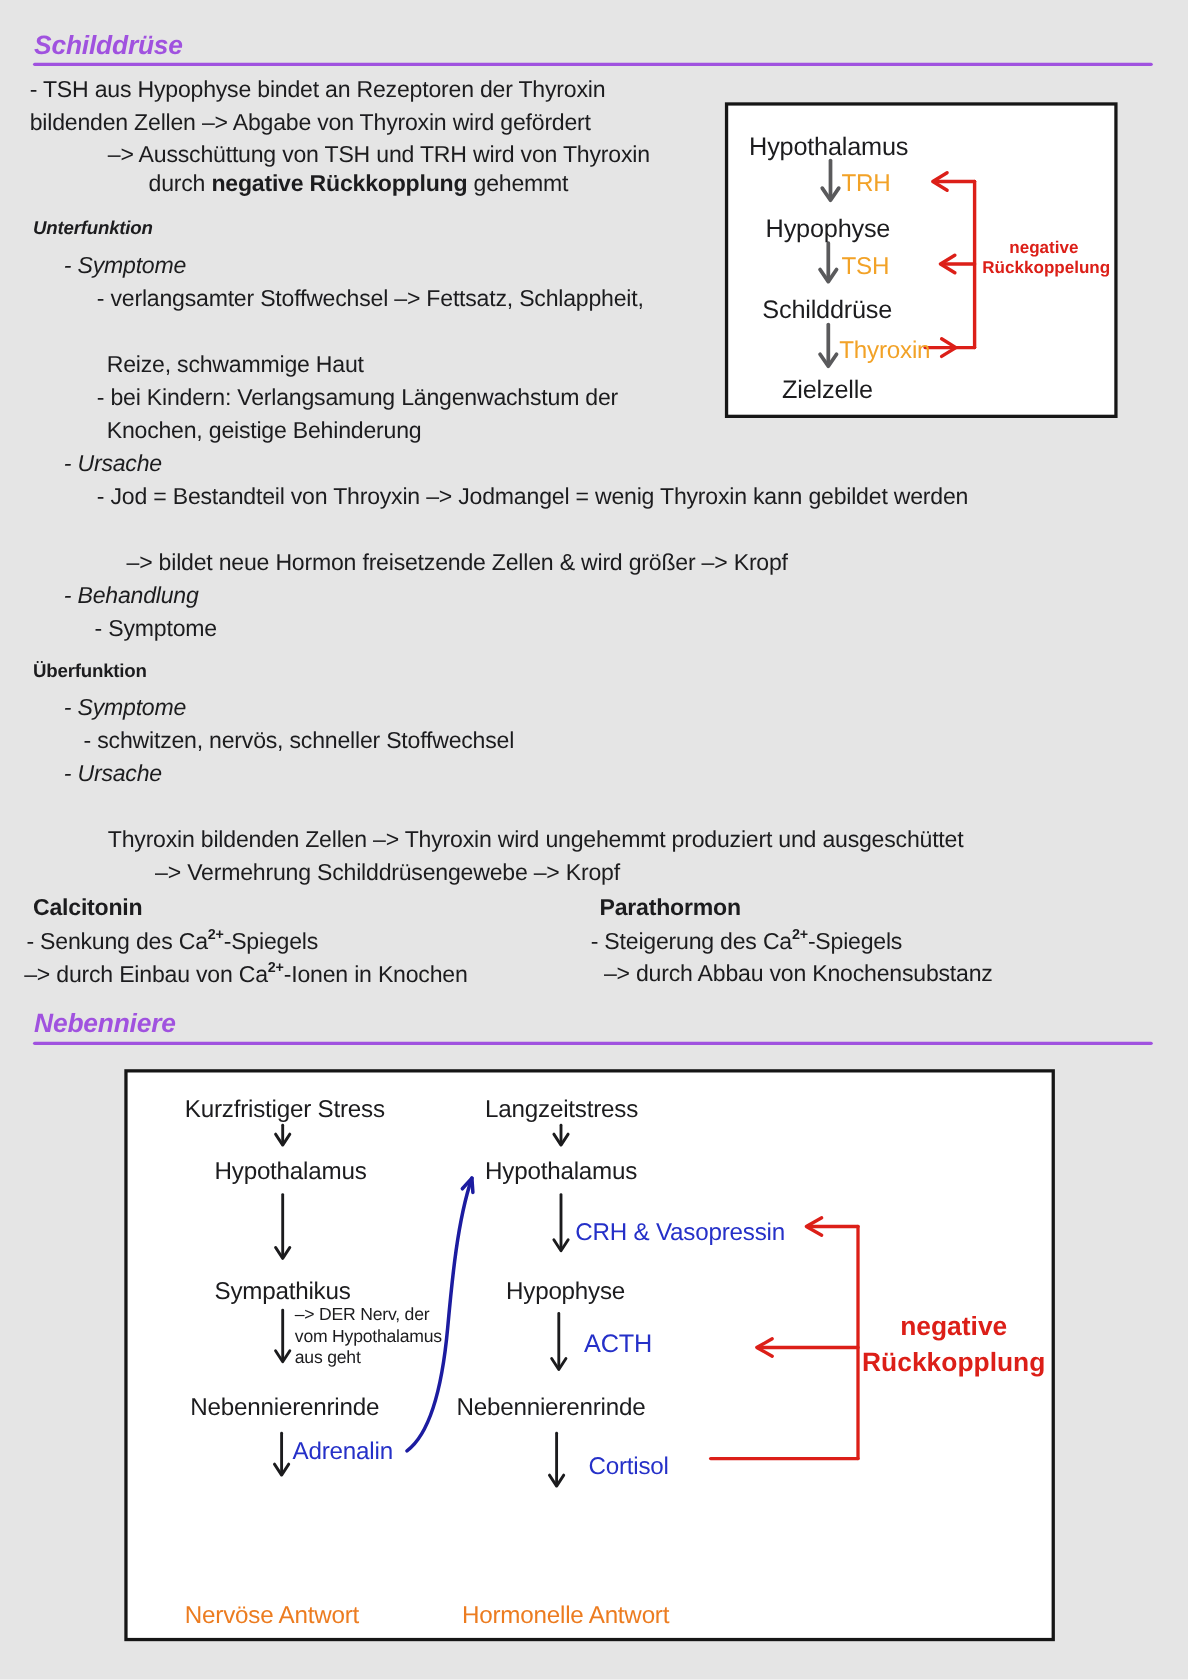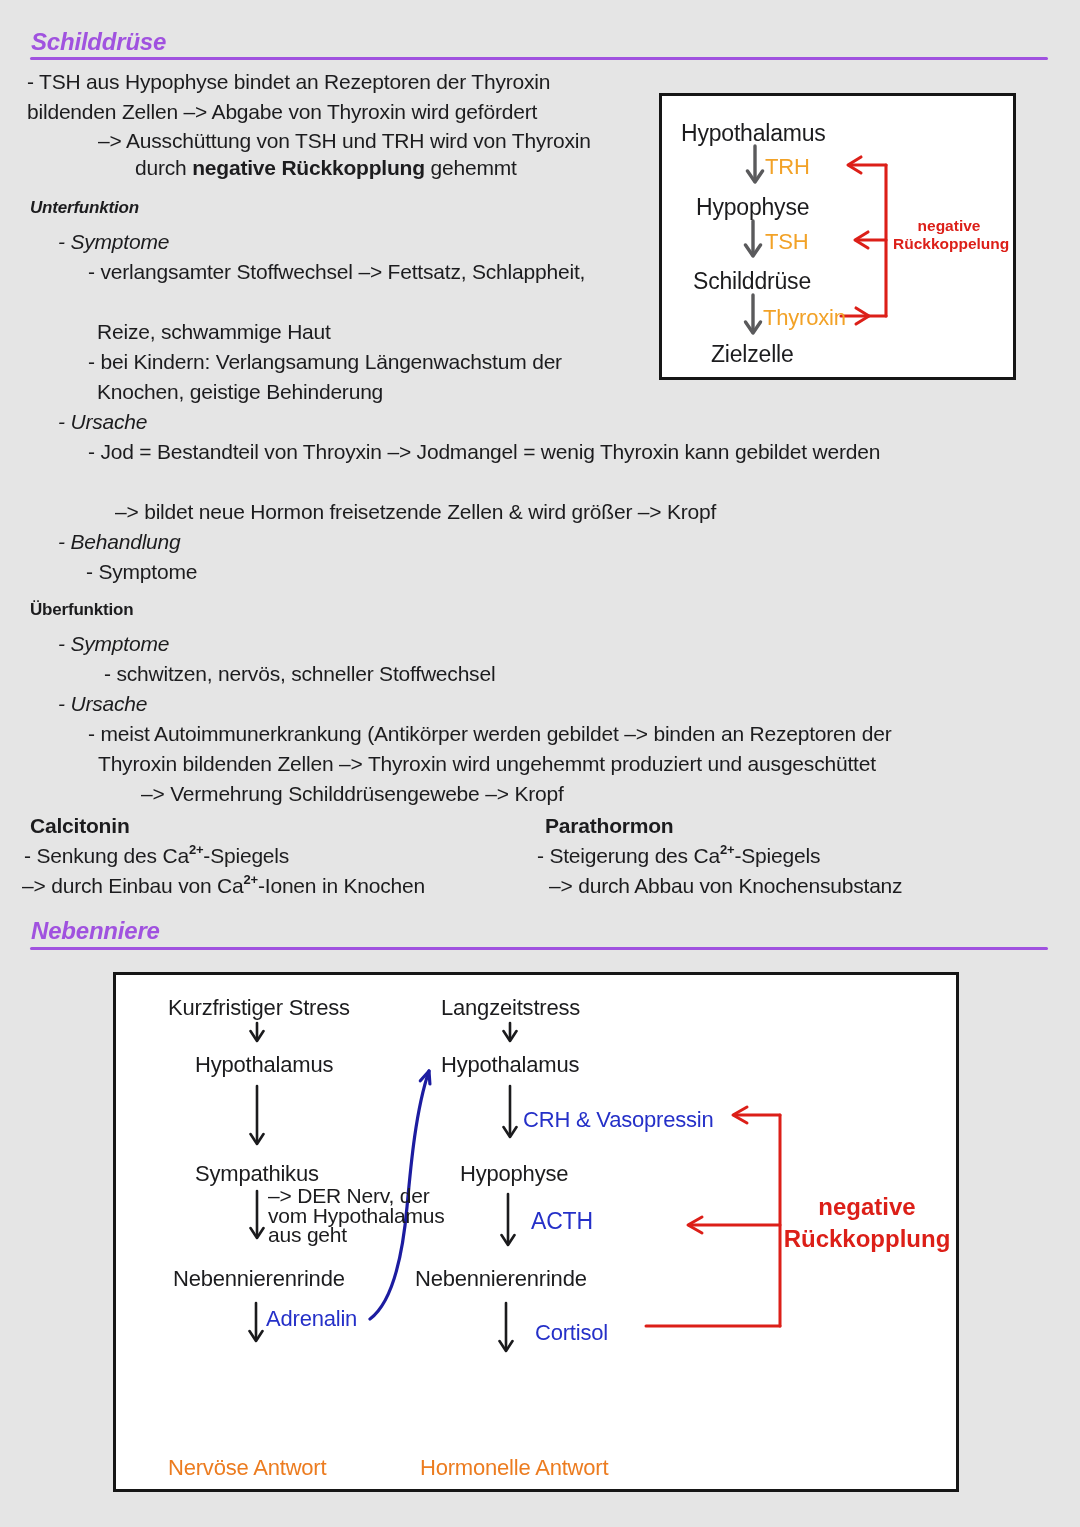--- a/index.html
+++ b/index.html
@@ -12,21 +12,21 @@
   .hr{position:absolute;height:2.5px;background:#a052df;border-radius:2px;}
   .sec-title{font-size:17px;font-weight:bold;}
   .box{position:absolute;border:3px solid #161616;background:#fff;}
   .box svg{position:absolute;left:0;top:0;}
   .dt{position:absolute;white-space:nowrap;font-size:23px;letter-spacing:-0.2px;}
   .dt2{position:absolute;white-space:nowrap;font-size:22px;letter-spacing:-0.2px;}
   .hormone{color:#f2a227;}
   .blue{color:#2530c8;}
   .redlbl{color:#dc1f18;font-weight:bold;}
   .ans{color:#ec7c20;}
-  .note{position:absolute;font-size:21px;line-height:19.5px;letter-spacing:-0.2px;}
+  .note{position:absolute;font-size:16px;line-height:19.5px;letter-spacing:-0.2px;}
   .fb1{position:absolute;text-align:center;font-size:15.5px;line-height:18px;}
   .fb2{position:absolute;text-align:center;font-size:24px;line-height:32px;}
   .fx{position:absolute;text-align:center;font-size:21.5px;line-height:29px;letter-spacing:-0.2px;}
   sup{font-size:0.62em;position:relative;top:-1px;font-weight:bold;}
   .fb1 div,.fb2 div,.fx div{display:block;}
 </style>
 </head>
 <body>
 
 <div class="page">
@@ -46,23 +46,22 @@
   <span class="t" style="left:88px;top:350px">- bei Kindern: Verlangsamung Längenwachstum der</span>
   <span class="t" style="left:97px;top:380px">Knochen, geistige Behinderung</span>
   <span class="t it" style="left:58px;top:410px">- Ursache</span>
   <span class="t" style="left:88px;top:440px">- Jod = Bestandteil von Throyxin –&gt; Jodmangel = wenig Thyroxin kann gebildet werden</span>
   <span class="t" style="left:115px;top:500px">–&gt; bildet neue Hormon freisetzende Zellen &amp; wird größer –&gt; Kropf</span>
   <span class="t it" style="left:58px;top:530px">- Behandlung</span>
   <span class="t" style="left:86px;top:560px">- Symptome</span>
 
   <span class="t sec-title" style="left:30px;top:600px">Überfunktion</span>
   <span class="t it" style="left:58px;top:632px">- Symptome</span>
-  <span class="t" style="left:104px;top:662px">- schwitzen, nervös, schneller Stoffwechsel</span>
+  <span class="t" style="left:76px;top:662px">- schwitzen, nervös, schneller Stoffwechsel</span>
   <span class="t it" style="left:58px;top:692px">- Ursache</span>
-  <span class="t" style="left:88px;top:722px">- meist Autoimmunerkrankung (Antikörper werden gebildet –&gt; binden an Rezeptoren der</span>
   <span class="t" style="left:98px;top:752px">Thyroxin bildenden Zellen –&gt; Thyroxin wird ungehemmt produziert und ausgeschüttet</span>
   <span class="t" style="left:141px;top:782px">–&gt; Vermehrung Schilddrüsengewebe –&gt; Kropf</span>
 
   <span class="t bd" style="left:30px;top:814px">Calcitonin</span>
   <span class="t" style="left:24px;top:844px"><span>- Senkung des Ca</span><sup>2+</sup><span>-Spiegels</span></span>
   <span class="t" style="left:22px;top:874px"><span>–&gt; durch Einbau von Ca</span><sup>2+</sup><span>-Ionen in Knochen</span></span>
 
   <span class="t bd" style="left:545px;top:814px">Parathormon</span>
   <span class="t" style="left:537px;top:844px"><span>- Steigerung des Ca</span><sup>2+</sup><span>-Spiegels</span></span>
   <span class="t" style="left:549px;top:874px">–&gt; durch Abbau von Knochensubstanz</span>

